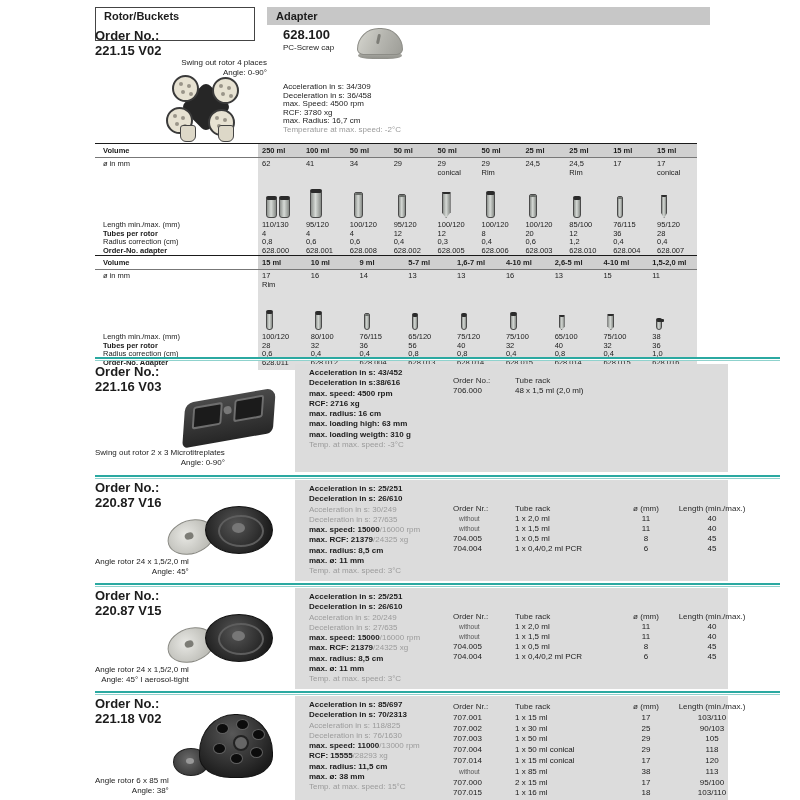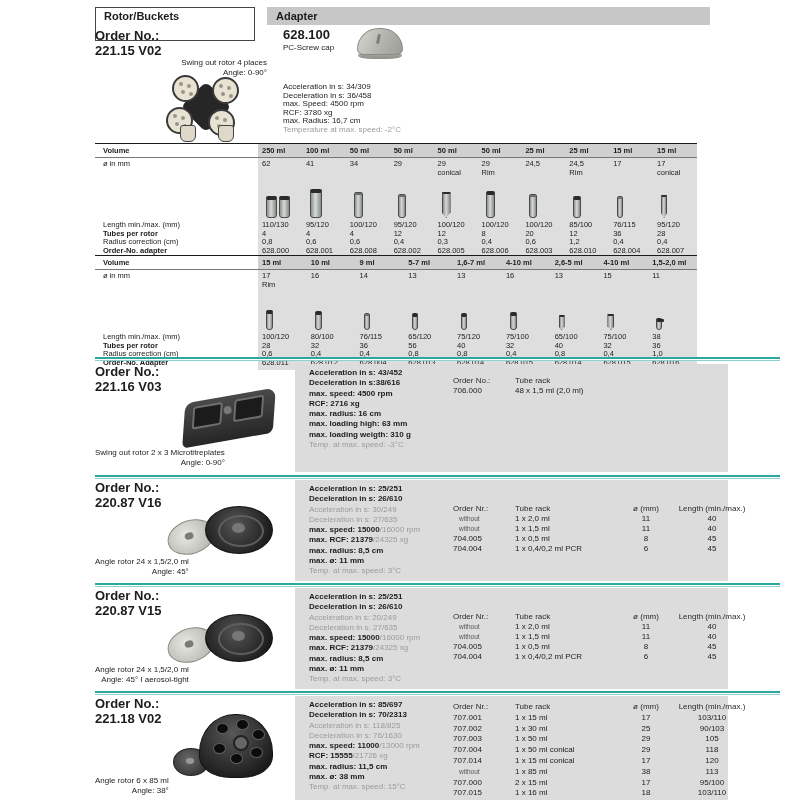--- a/index.html
+++ b/index.html
@@ -628,21 +628,21 @@
         <div class="desc">Angle: 38°</div>
       </div>
     </div>
     <div class="panel">
       <div class="specs">
           <div class="spec-line"><span class="sb">Acceleration in s: 85/697</span></div>
           <div class="spec-line"><span class="sb">Deceleration in s: 70/2313</span></div>
           <div class="spec-line"><span class="sm">Acceleration in s: 118/825</span></div>
           <div class="spec-line"><span class="sm">Deceleration in s: 76/1630</span></div>
           <div class="spec-line"><span class="sb">max. speed: 11000</span><span class="sm">/13000 rpm</span></div>
-          <div class="spec-line"><span class="sb">RCF: 15555</span><span class="sm">/21726 xg</span></div>
+          <div class="spec-line"><span class="sb">RCF: 15555</span><span class="sm">/28293 xg</span></div>
           <div class="spec-line"><span class="sb">max. radius: 11,5 cm</span></div>
           <div class="spec-line"><span class="sb">max. ø: 38 mm</span></div>
           <div class="spec-line"><span class="sm">Temp. at max. speed: 15°C</span></div>
         </div>
       <div class="sec-table cols4">
           <div class="mh c0">Order Nr.:</div>
           <div class="mh c1">Tube rack</div>
           <div class="mh c2">ø (mm)</div>
           <div class="mh c3">Length (min./max.)</div>
           <div class="mc c0">707.001</div>

